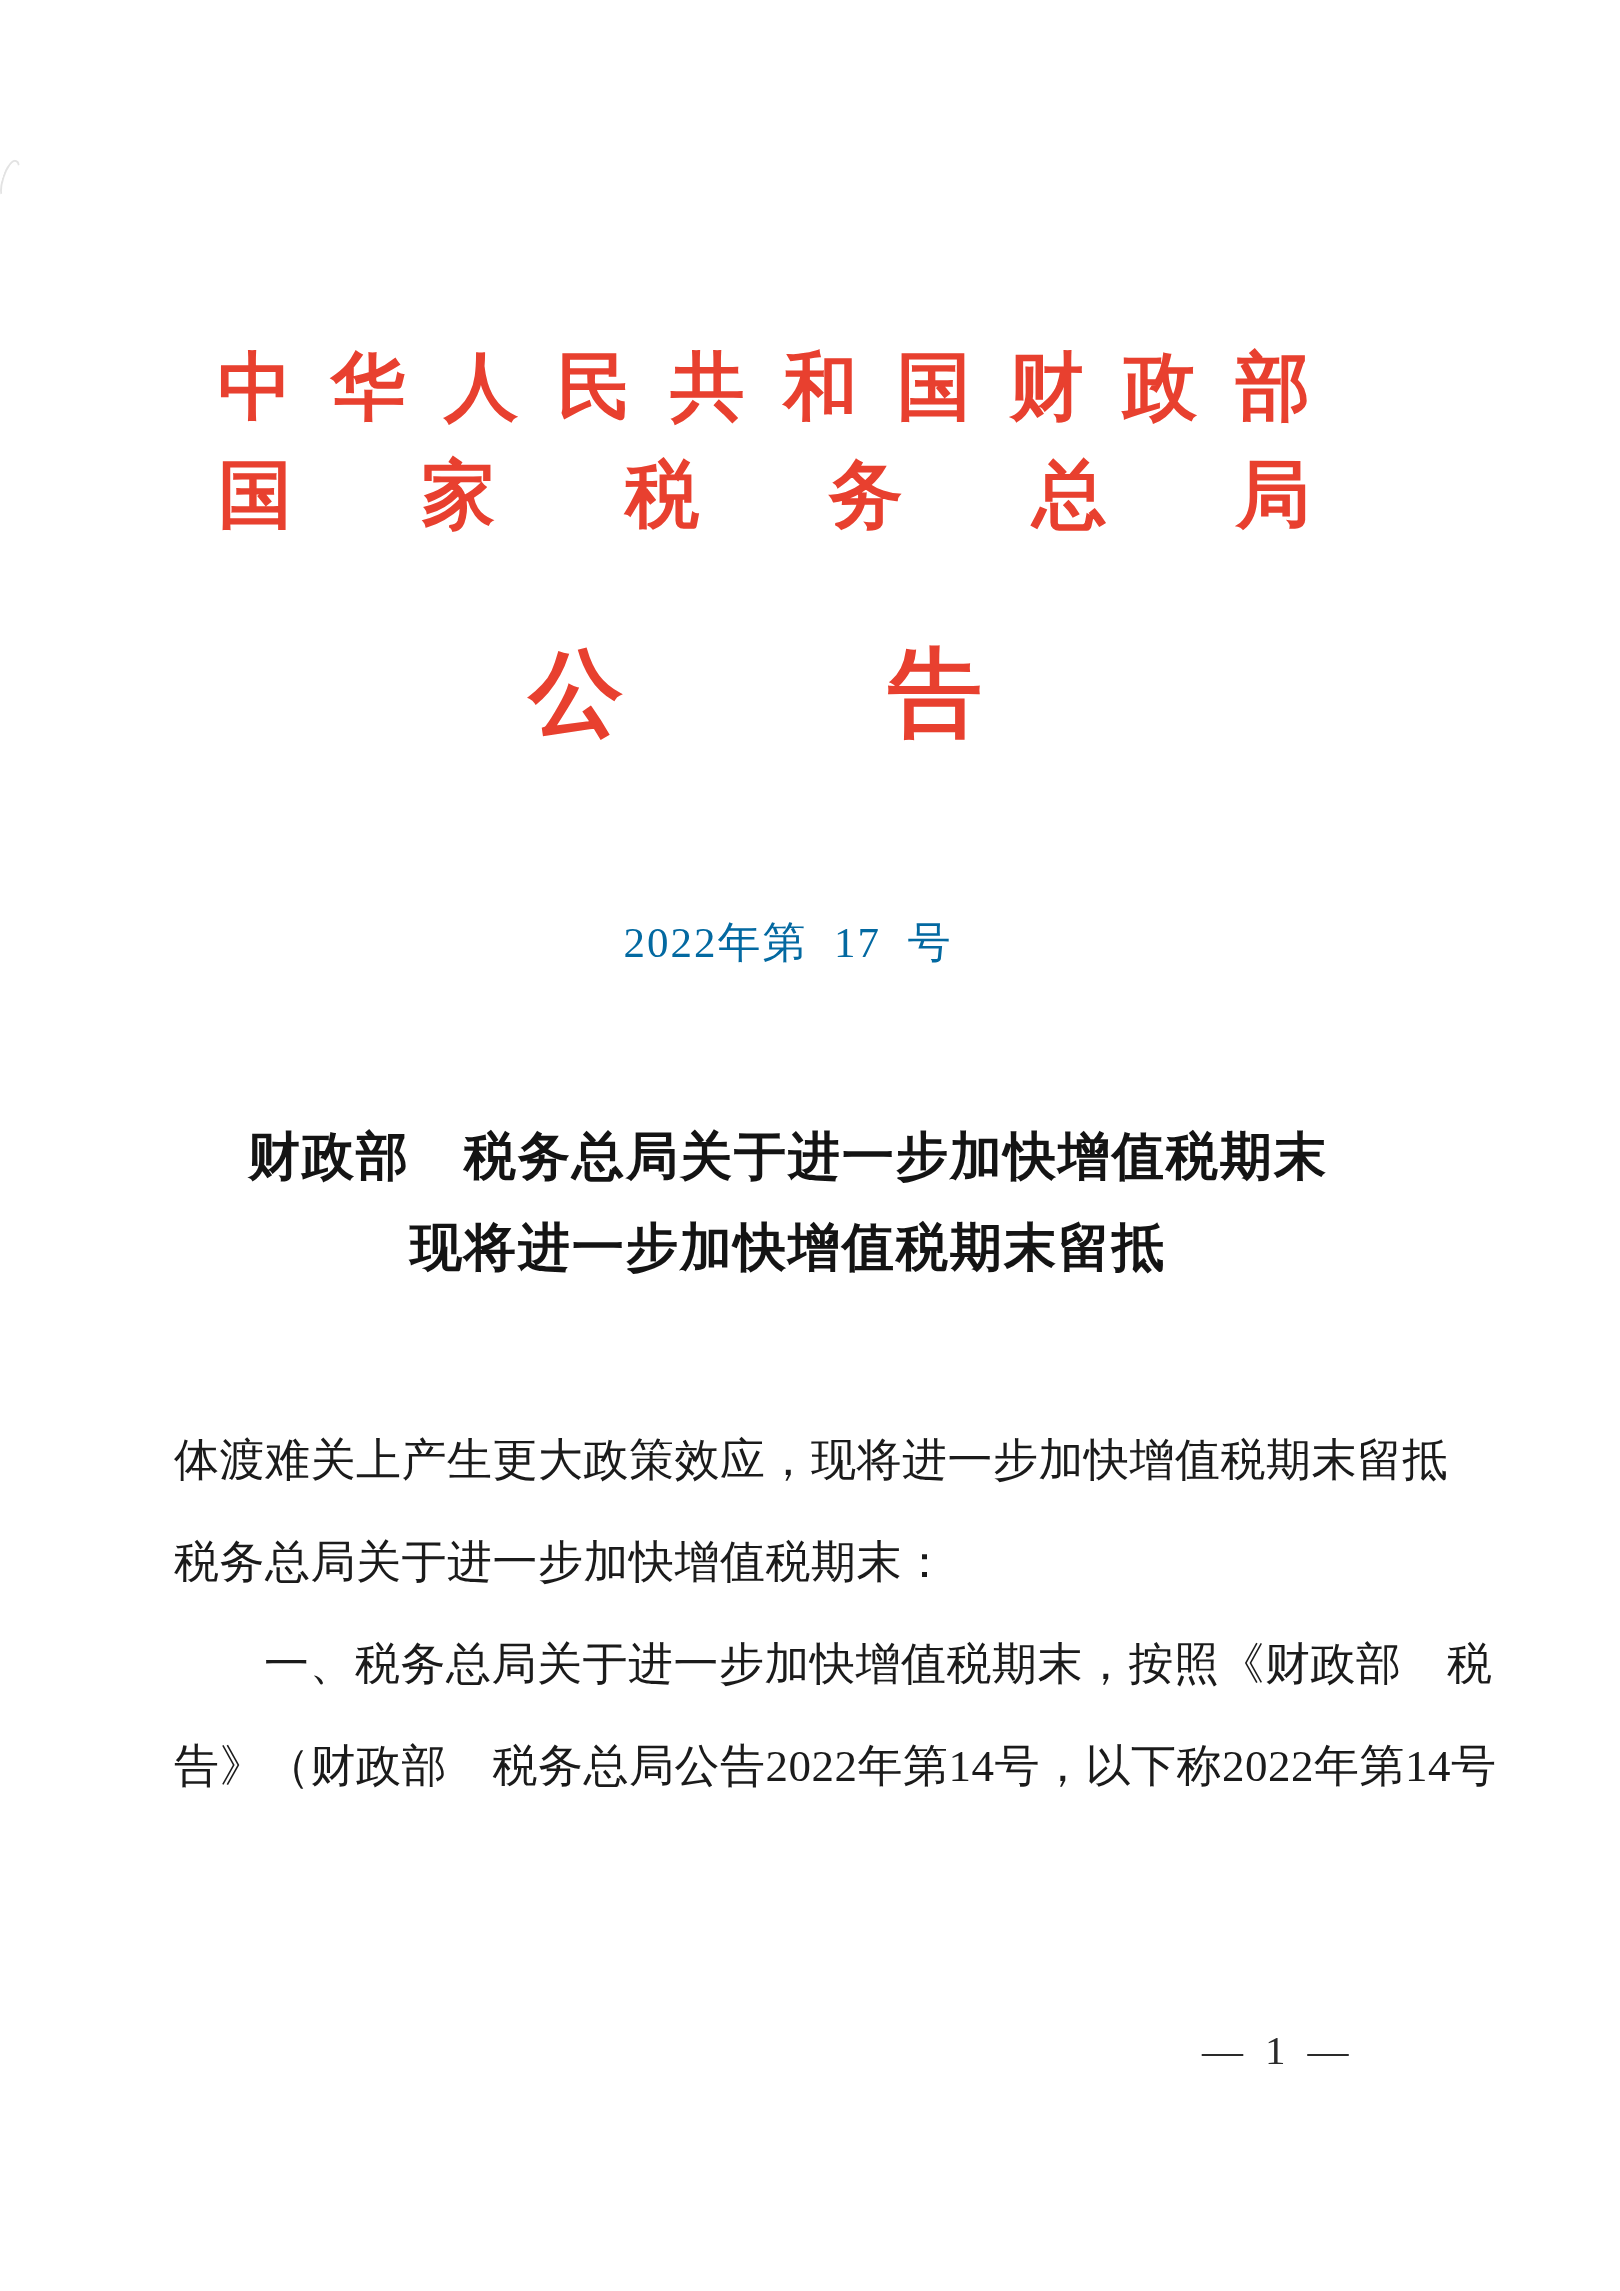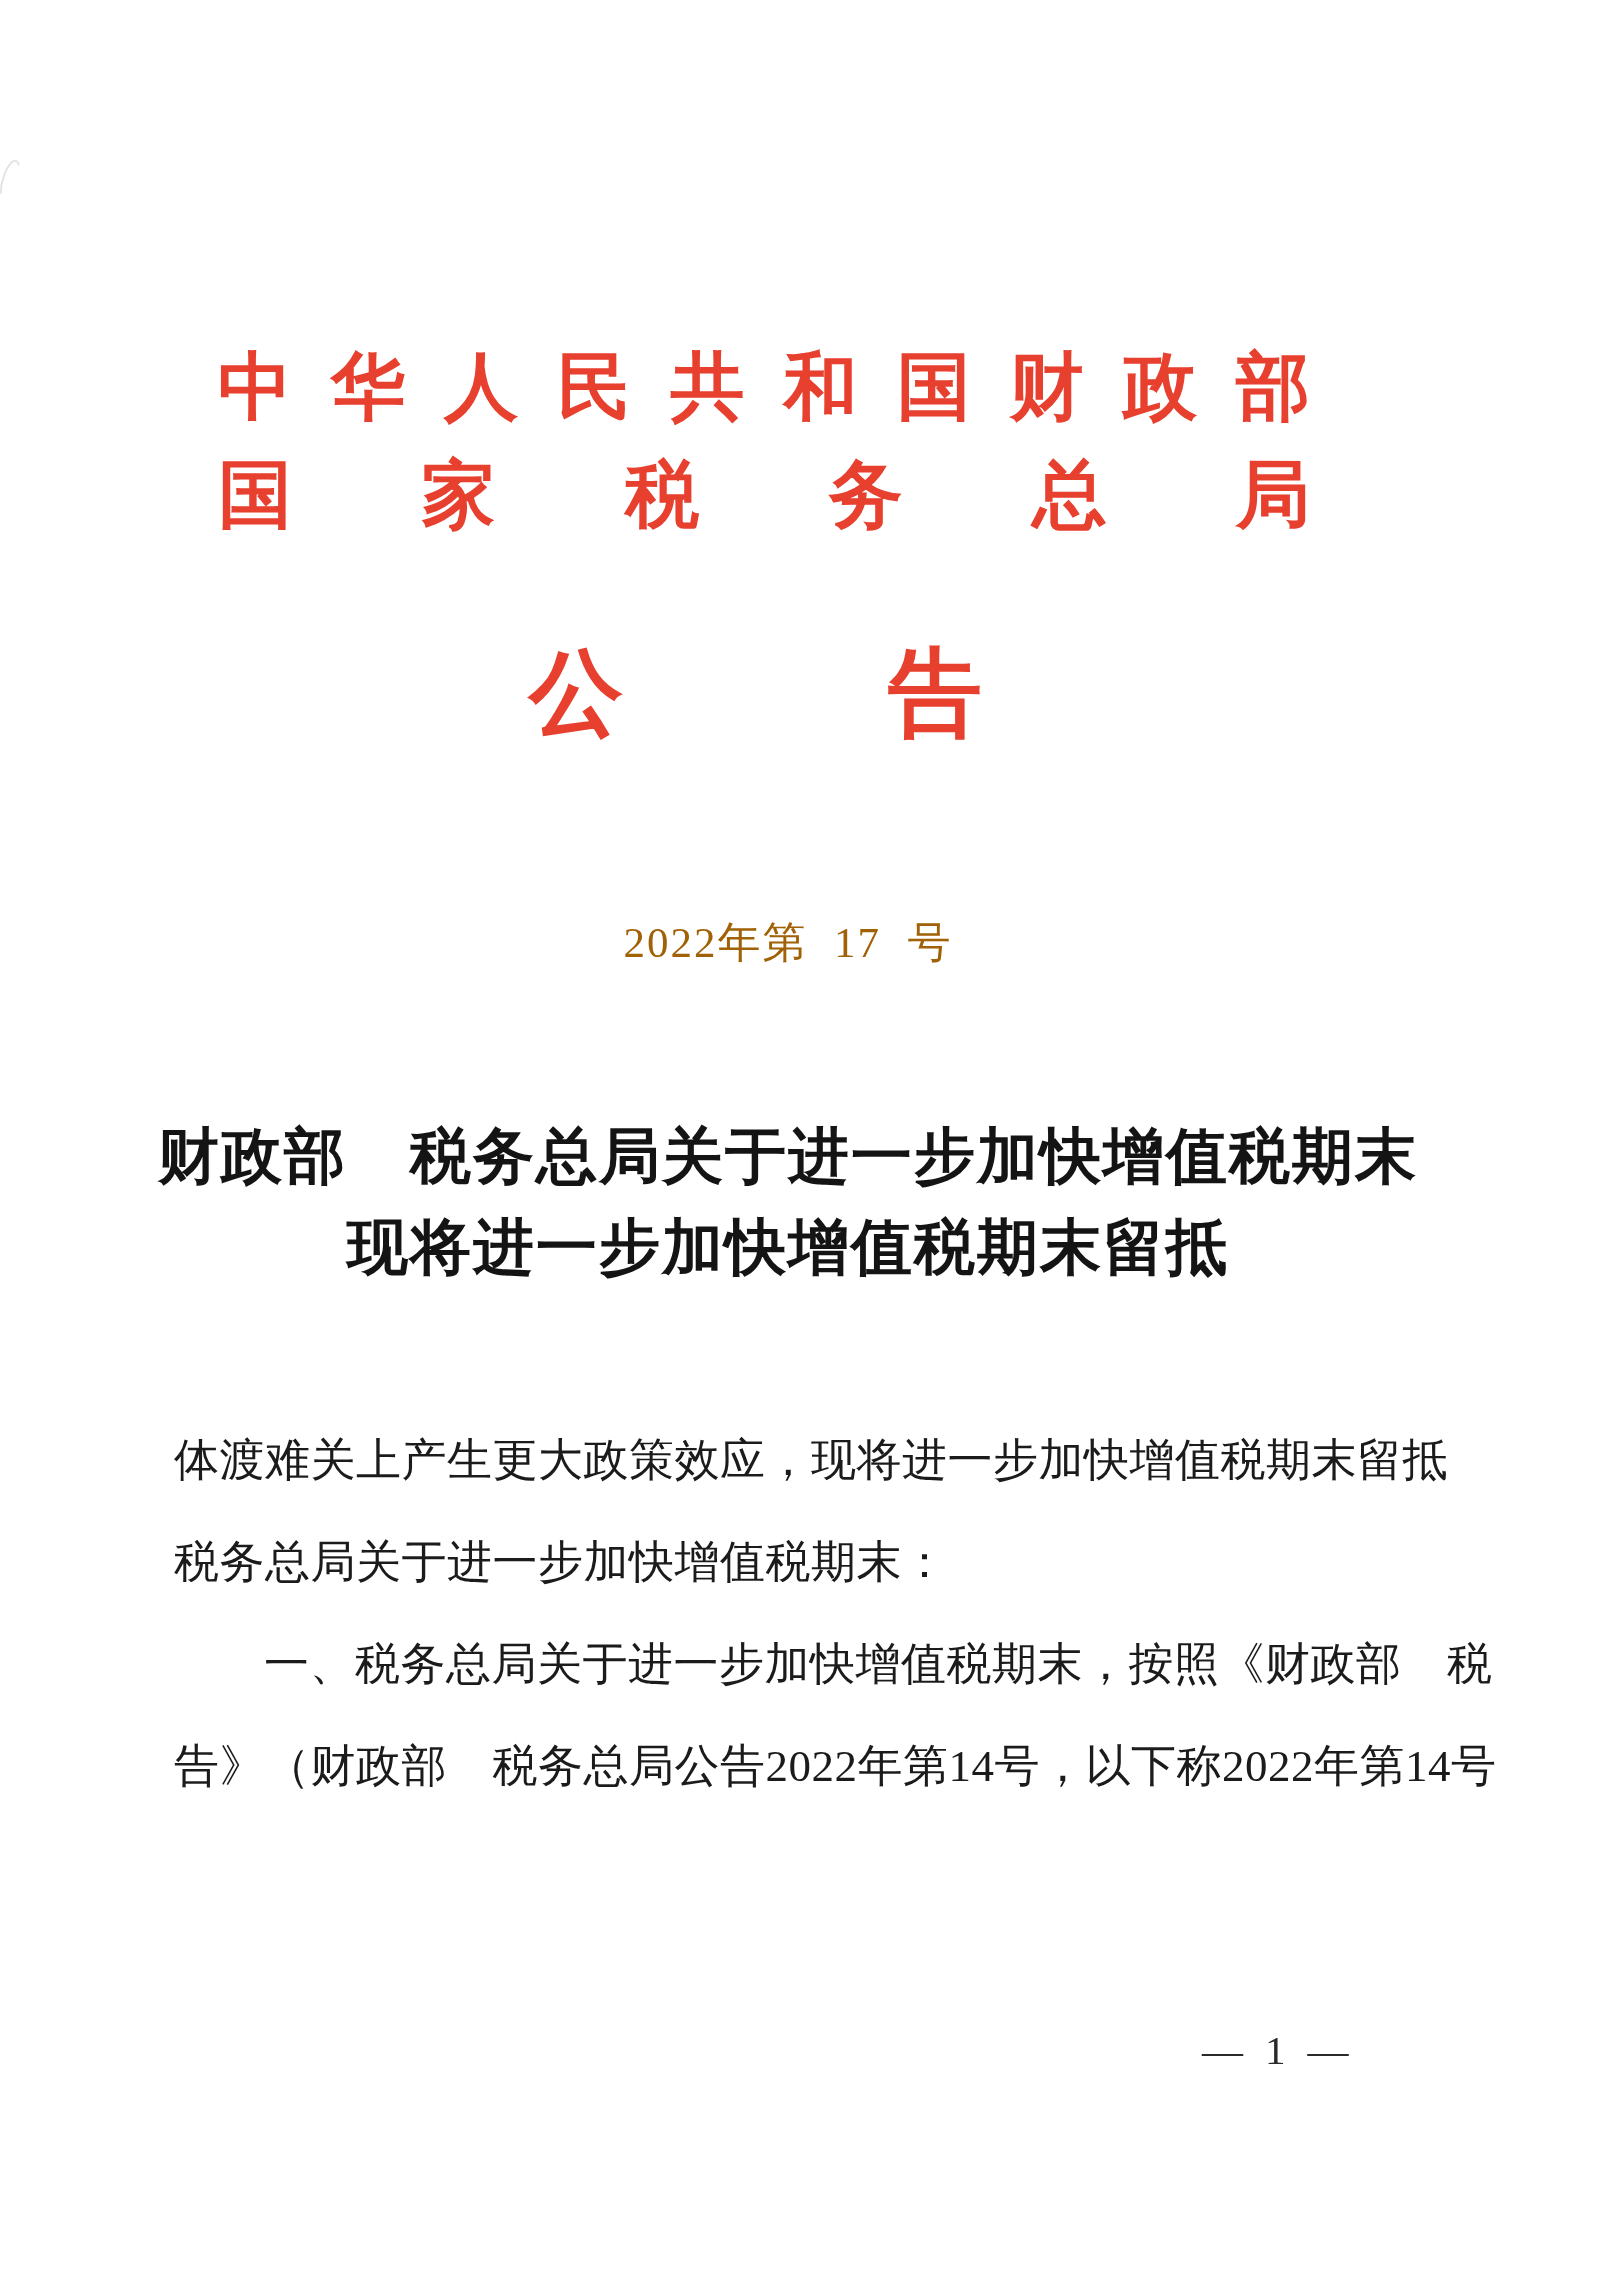--- a/index.html
+++ b/index.html
@@ -60,33 +60,33 @@
 
   
   .issue-no {
     position: absolute;
     top: 917px;
     left: 0;
     width: 1576px;
     text-align: center;
     font-size: 43px;
     line-height: 51px;
-    color: #a16207;
+    color: #0369a1;
     letter-spacing: 2px;
     word-spacing: 13.7px;
   }
 
   .doc-title {
     position: absolute;
     top: 1111px;
     left: 0;
     width: 1576px;
     text-align: center;
     font-weight: 700;
-    font-size: 61px;
+    font-size: 52px;
     line-height: 91px;
     letter-spacing: 2px;
     color: #141414;
   }
 
   
   .body-text {
     position: absolute;
     top: 1409px;
     left: 174px;

